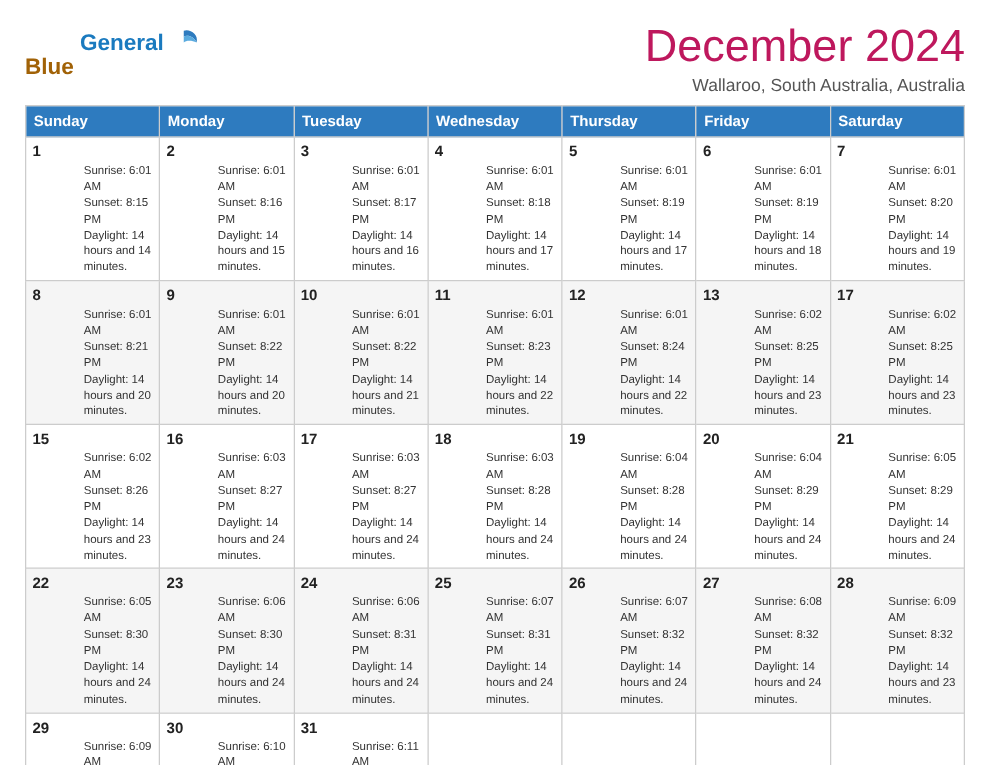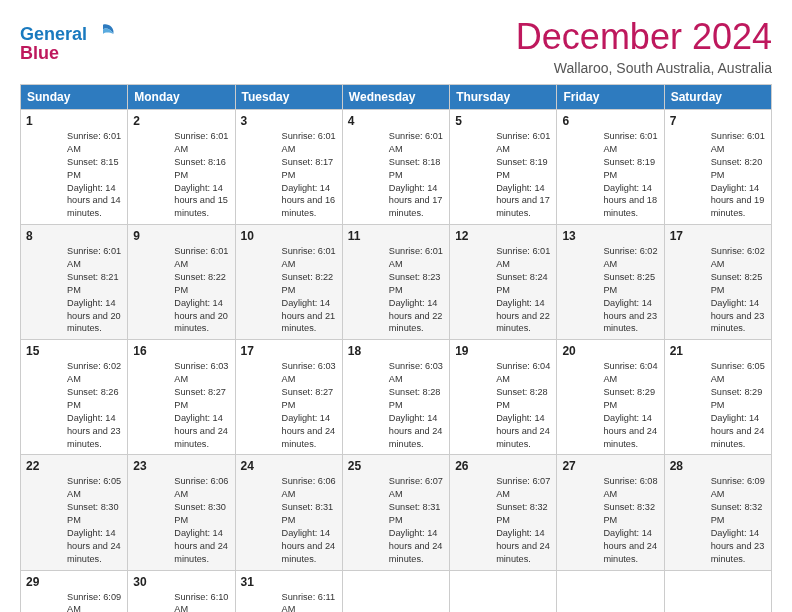--- a/index.html
+++ b/index.html
@@ -98,29 +98,29 @@
       background: #fff !important;
     }
   </style>
 </head>
 <body>
 
 <div class="page">
   <div class="header">
     <div class="logo">
       <div>
-        <div style="display:flex;align-items:center;">
+        <div style="display:flex;align-items:center;margin-left:44px;">
           <span class="logo-text"><span>General</span></span>
           <svg class="logo-icon" viewBox="0 0 30 30">
             <path d="M15 5 C20 3, 28 8, 26 15 C24 10, 18 8, 15 10 Z" fill="#2e7bbf"></path>
             <path d="M15 10 C18 8, 24 10, 26 15 C22 13, 17 13, 15 15 Z" fill="#5aabdf"></path>
           </svg>
         </div>
         <div style="display:flex;align-items:center;margin-top:-4px;">
-          <span class="logo-text" style="color:#be185d;font-size:18px;">Blue</span>
+          <span class="logo-text" style="color:#a16207;font-size:18px;">Blue</span>
         </div>
       </div>
     </div>
     <div class="title-block">
       <div class="calendar-title">December 2024</div>
       <div class="calendar-subtitle">Wallaroo, South Australia, Australia</div>
     </div>
   </div>
 
   <table class="calendar">

